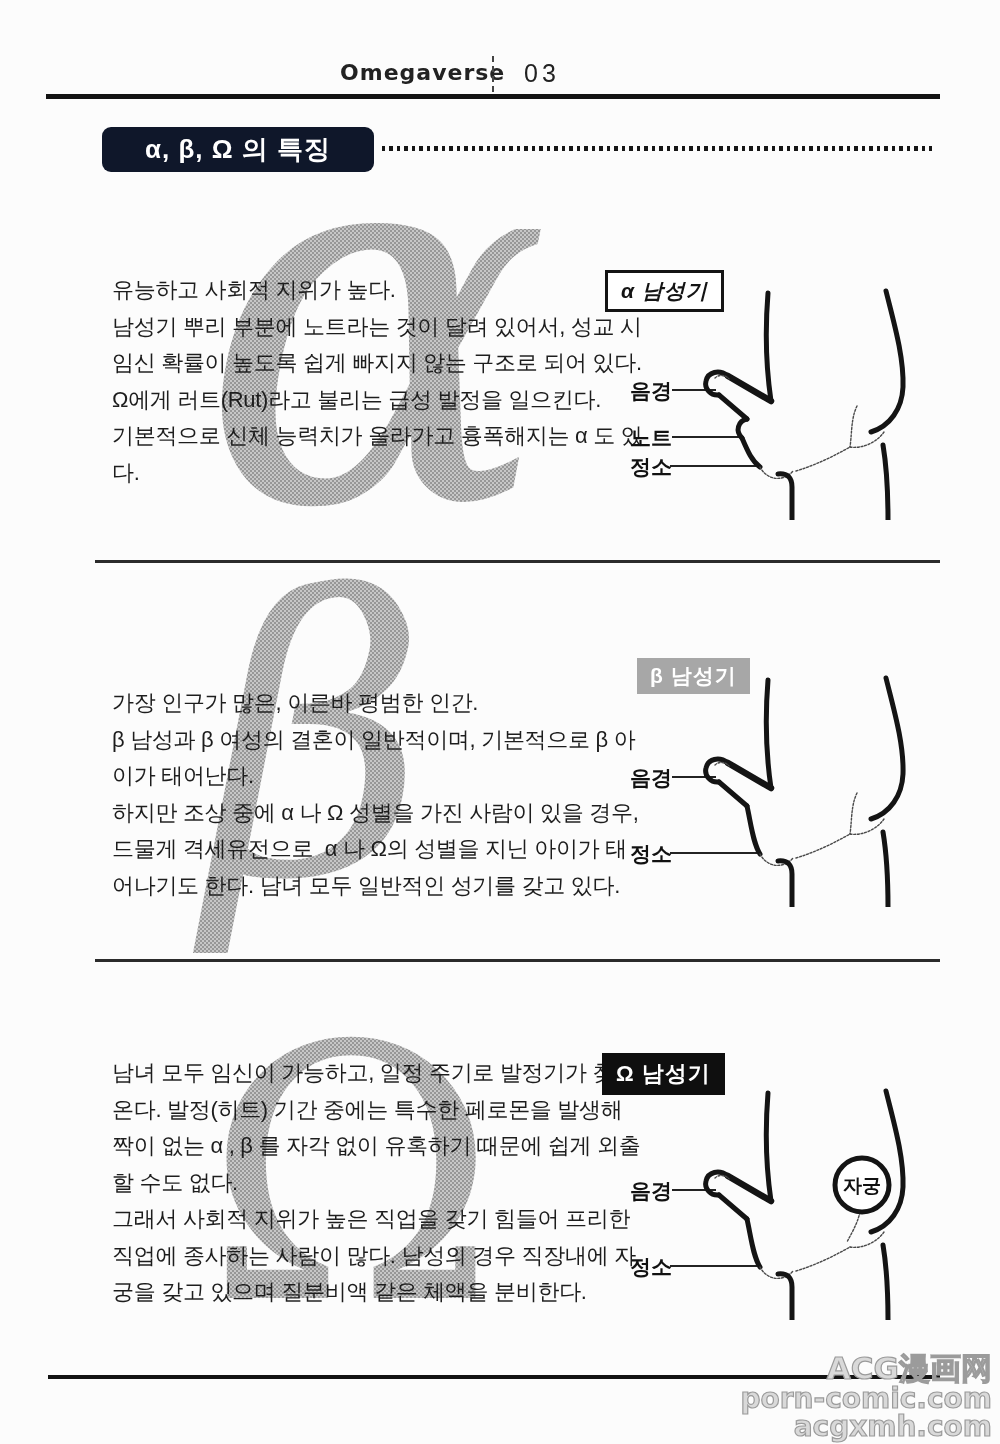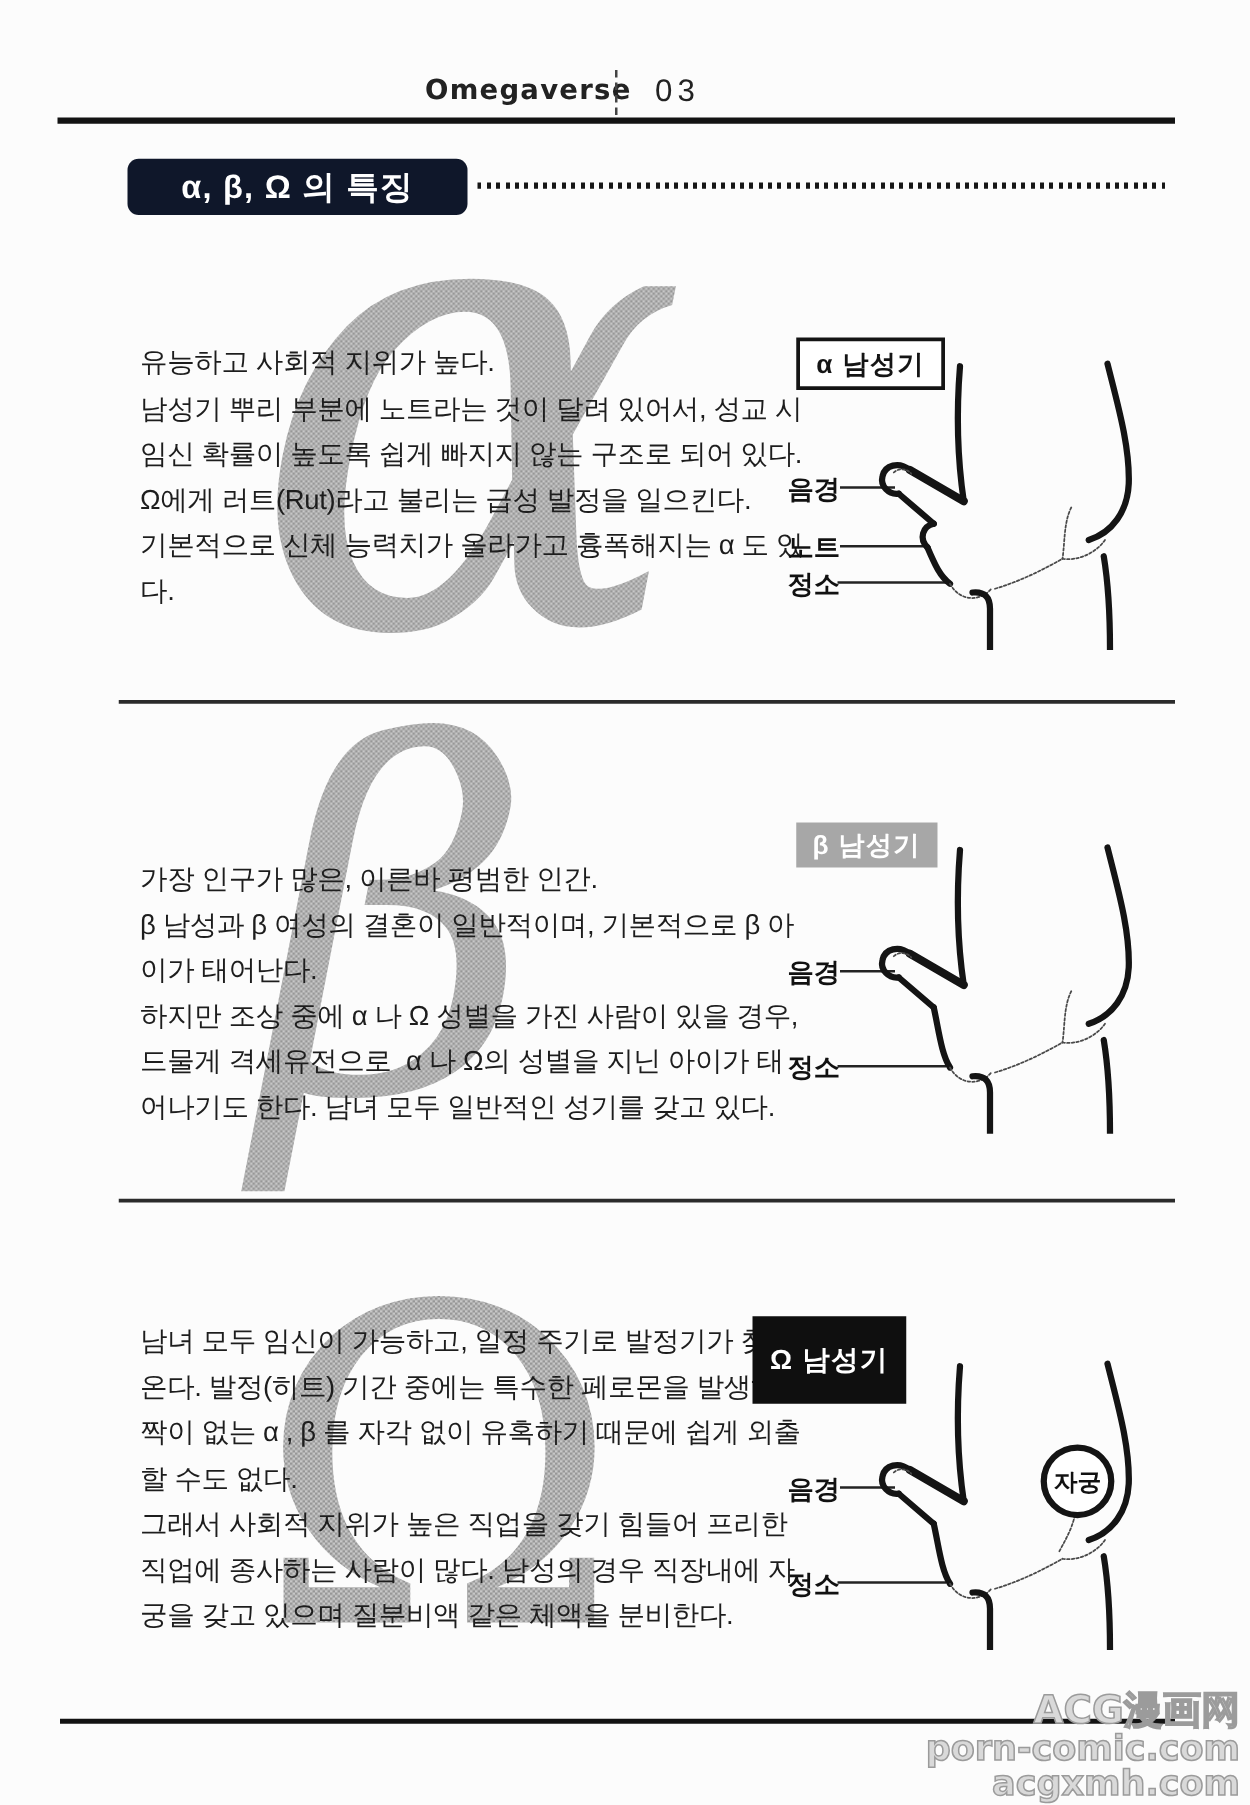--- a/index.html
+++ b/index.html
@@ -46,21 +46,21 @@
   
   .sec-divider{position:absolute; left:95px; width:845px; height:3px; background:#2b2b2b; z-index:2;}
   .bottom-rule{position:absolute; left:48px; top:1375px; width:892px; height:4px; background:#131313; z-index:1;}
   
   .tag{
     position:absolute; z-index:3; font-size:21px; font-weight:bold;
     padding:4px 13px; letter-spacing:1px; white-space:nowrap;
   }
   .tag-outline{background:#fff; border:3px solid #141414; color:#141414;}
   .tag-gray{background:#a7a7a7; color:#fff;}
-  .tag-solid{background:#0f0f0f; color:#fff; font-size:22px; padding:20px 14px;}
+  .tag-solid{background:#0f0f0f; color:#fff; font-size:22px; padding:6px 14px;}
   
   .diagram{position:absolute; left:600px; width:330px; height:245px; z-index:2;}
   .thick{fill:none; stroke:#141414; stroke-width:5; stroke-linecap:round;}
   .thick6{fill:none; stroke:#141414; stroke-width:6.5; stroke-linecap:round;}
   .thin{fill:none; stroke:#4a4a4a; stroke-width:1.4; stroke-dasharray:2 1.7; stroke-linecap:round;}
   .ld{fill:none; stroke:#232323; stroke-width:2;}
   .lbl{font-size:21px; font-weight:600; fill:#111; font-family:"Liberation Sans",sans-serif;}
   .uterus{fill:#fff; stroke:#141414; stroke-width:5;}
   .ulbl{font-size:19px; font-weight:600; fill:#111; text-anchor:middle; font-family:"Liberation Sans",sans-serif;}
   
@@ -106,21 +106,21 @@
     <text x="45" y="308" font-size="352" fill="url(#ht)">Ω</text>
   </svg>
 
   <p class="body-text" style="top:272px;">유능하고 사회적 지위가 높다.
 남성기 뿌리 부분에 노트라는 것이 달려 있어서, 성교 시
 임신 확률이 높도록 쉽게 빠지지 않는 구조로 되어 있다.
 Ω에게 러트(Rut)라고 불리는 급성 발정을 일으킨다.
 기본적으로 신체 능력치가 올라가고 흉폭해지는 α 도 있
 다.</p>
 
-  <div class="tag tag-outline" style="left:637px; top:270px;">α 남성기</div>
+  <div class="tag tag-outline" style="left:605px; top:270px;font-style:italic;">α 남성기</div>
 
   <svg class="diagram" style="top:275px;" viewBox="0 0 330 245">
     <path class="ld" d="M72,115 H116"></path>
     <path class="ld" d="M72,162 H141"></path>
     <path class="ld" d="M70,191 H157"></path>
     <text class="lbl" x="30" y="123">음경</text>
     <text class="lbl" x="30" y="170">노트</text>
     <text class="lbl" x="30" y="199">정소</text>
     <path class="thick" d="M168,18 C165,55 166,92 171,126"></path>
     <path class="thick6" d="M171,126 L128,101"></path>

